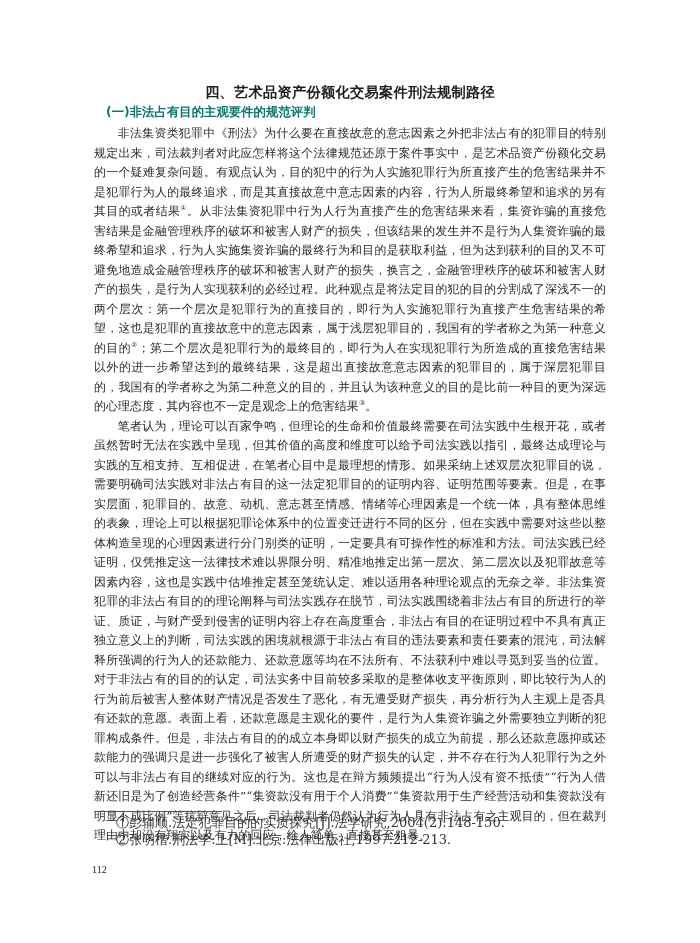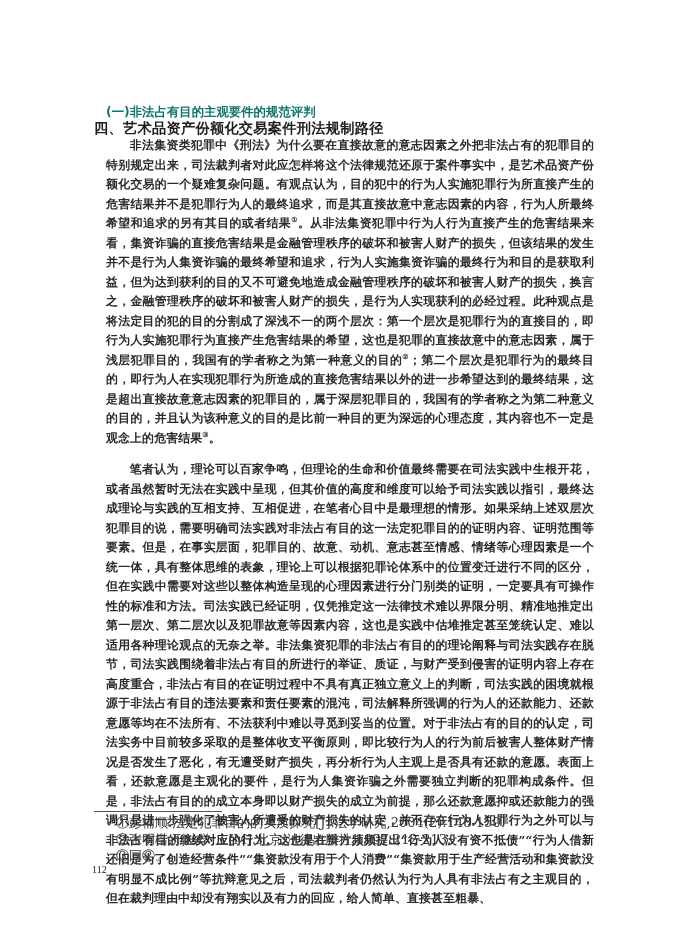--- a/index.html
+++ b/index.html
@@ -1,27 +1,27 @@
 <!DOCTYPE html>
 <html><head>
 <meta charset="utf-8">
 <style>
   html, body { margin: 0; padding: 0; background: #ffffff; }
   body { width: 700px; height: 943px; position: relative; overflow: hidden;
          font-family: "DejaVu Serif", "Liberation Serif", serif; color: #2a2a2a; }
   .page { position: absolute; left: 94px; top: 0; width: 512px; }
-  .section-title { position: absolute; top: 83px; left: 0; width: 512px; text-align: left;
+  .section-title { position: absolute; top: 83px; left: 0; width: 512px; text-align: center;
                    font-family: "DejaVu Sans", "Liberation Sans", sans-serif;
-                   font-size: 14.2px; font-weight: bold; letter-spacing: 0.3px; color: #1e1e1e; margin-top: 36px; }
+                   font-size: 14.2px; font-weight: bold; letter-spacing: 0.3px; color: #1e1e1e; }
   .subsection-title { position: absolute; top: 104px; left: 12px;
                       font-family: "DejaVu Sans", "Liberation Sans", sans-serif;
                       font-size: 12.4px; font-weight: bold; color: #0f766e; }
   .body { position: absolute; top: 124px; left: 0; width: 512px; }
-  .para { margin: 12px; font-size: 11.9px; line-height: 19.5px; text-align: justify;
-          text-indent: 2em; letter-spacing: 0.15px; font-weight: bold; }
+  .para { margin: 0; font-size: 11.9px; line-height: 19.5px; text-align: justify;
+          text-indent: 2em; letter-spacing: 0.15px; }
   sup.fn { font-size: 7px; vertical-align: 5px; line-height: 0; }
   .rule { position: absolute; top: 811px; left: 0; width: 128px; height: 0;
           border-top: 0.8px solid #555; }
   .footnotes { position: absolute; top: 815px; left: 22px; width: 490px; }
   .footnote { font-size: 13px; line-height: 16.5px; color: #333; white-space: nowrap; }
   .page-number { position: absolute; top: 864px; left: -2px; font-size: 10px;
                  font-family: "Liberation Serif", serif; color: #222; }
 </style>
 </head>
 <body>
@@ -32,17 +32,16 @@
 
   <div class="body">
     <p class="para"><span>非法集资类犯罪中《刑法》为什么要在直接故意的意志因素之外把非法占有的犯罪目的特别规定出来，司法裁判者对此应怎样将这个法律规范还原于案件事实中，是艺术品资产份额化交易的一个疑难复杂问题。有观点认为，目的犯中的行为人实施犯罪行为所直接产生的危害结果并不是犯罪行为人的最终追求，而是其直接故意中意志因素的内容，行为人所最终希望和追求的另有其目的或者结果</span><sup class="fn">①</sup><span>。从非法集资犯罪中行为人行为直接产生的危害结果来看，集资诈骗的直接危害结果是金融管理秩序的破坏和被害人财产的损失，但该结果的发生并不是行为人集资诈骗的最终希望和追求，行为人实施集资诈骗的最终行为和目的是获取利益，但为达到获利的目的又不可避免地造成金融管理秩序的破坏和被害人财产的损失，换言之，金融管理秩序的破坏和被害人财产的损失，是行为人实现获利的必经过程。此种观点是将法定目的犯的目的分割成了深浅不一的两个层次：第一个层次是犯罪行为的直接目的，即行为人实施犯罪行为直接产生危害结果的希望，这也是犯罪的直接故意中的意志因素，属于浅层犯罪目的，我国有的学者称之为第一种意义的目的</span><sup class="fn">②</sup><span>；第二个层次是犯罪行为的最终目的，即行为人在实现犯罪行为所造成的直接危害结果以外的进一步希望达到的最终结果，这是超出直接故意意志因素的犯罪目的，属于深层犯罪目的，我国有的学者称之为第二种意义的目的，并且认为该种意义的目的是比前一种目的更为深远的心理态度，其内容也不一定是观念上的危害结果</span><sup class="fn">③</sup><span>。</span></p>
     <p class="para">笔者认为，理论可以百家争鸣，但理论的生命和价值最终需要在司法实践中生根开花，或者虽然暂时无法在实践中呈现，但其价值的高度和维度可以给予司法实践以指引，最终达成理论与实践的互相支持、互相促进，在笔者心目中是最理想的情形。如果采纳上述双层次犯罪目的说，需要明确司法实践对非法占有目的这一法定犯罪目的的证明内容、证明范围等要素。但是，在事实层面，犯罪目的、故意、动机、意志甚至情感、情绪等心理因素是一个统一体，具有整体思维的表象，理论上可以根据犯罪论体系中的位置变迁进行不同的区分，但在实践中需要对这些以整体构造呈现的心理因素进行分门别类的证明，一定要具有可操作性的标准和方法。司法实践已经证明，仅凭推定这一法律技术难以界限分明、精准地推定出第一层次、第二层次以及犯罪故意等因素内容，这也是实践中估堆推定甚至笼统认定、难以适用各种理论观点的无奈之举。非法集资犯罪的非法占有目的的理论阐释与司法实践存在脱节，司法实践围绕着非法占有目的所进行的举证、质证，与财产受到侵害的证明内容上存在高度重合，非法占有目的在证明过程中不具有真正独立意义上的判断，司法实践的困境就根源于非法占有目的违法要素和责任要素的混沌，司法解释所强调的行为人的还款能力、还款意愿等均在不法所有、不法获利中难以寻觅到妥当的位置。对于非法占有的目的的认定，司法实务中目前较多采取的是整体收支平衡原则，即比较行为人的行为前后被害人整体财产情况是否发生了恶化，有无遭受财产损失，再分析行为人主观上是否具有还款的意愿。表面上看，还款意愿是主观化的要件，是行为人集资诈骗之外需要独立判断的犯罪构成条件。但是，非法占有目的的成立本身即以财产损失的成立为前提，那么还款意愿抑或还款能力的强调只是进一步强化了被害人所遭受的财产损失的认定，并不存在行为人犯罪行为之外可以与非法占有目的继续对应的行为。这也是在辩方频频提出“行为人没有资不抵债”“行为人借新还旧是为了创造经营条件”“集资款没有用于个人消费”“集资款用于生产经营活动和集资款没有明显不成比例”等抗辩意见之后，司法裁判者仍然认为行为人具有非法占有之主观目的，但在裁判理由中却没有翔实以及有力的回应，给人简单、直接甚至粗暴、</p>
   </div>
 
   <div class="rule"></div>
   <div class="footnotes">
     <div class="footnote">①彭辅顺.法定犯罪目的的实质探究[J].法学研究,2004(2):148-150.</div>
     <div class="footnote">②张明楷.刑法学:上[M].北京:法律出版社,1997:212-213.</div>
-    <div class="footnote">③同②。</div>
   </div>
 
   <div class="page-number">112</div>
 </div>
 
 </body></html>

